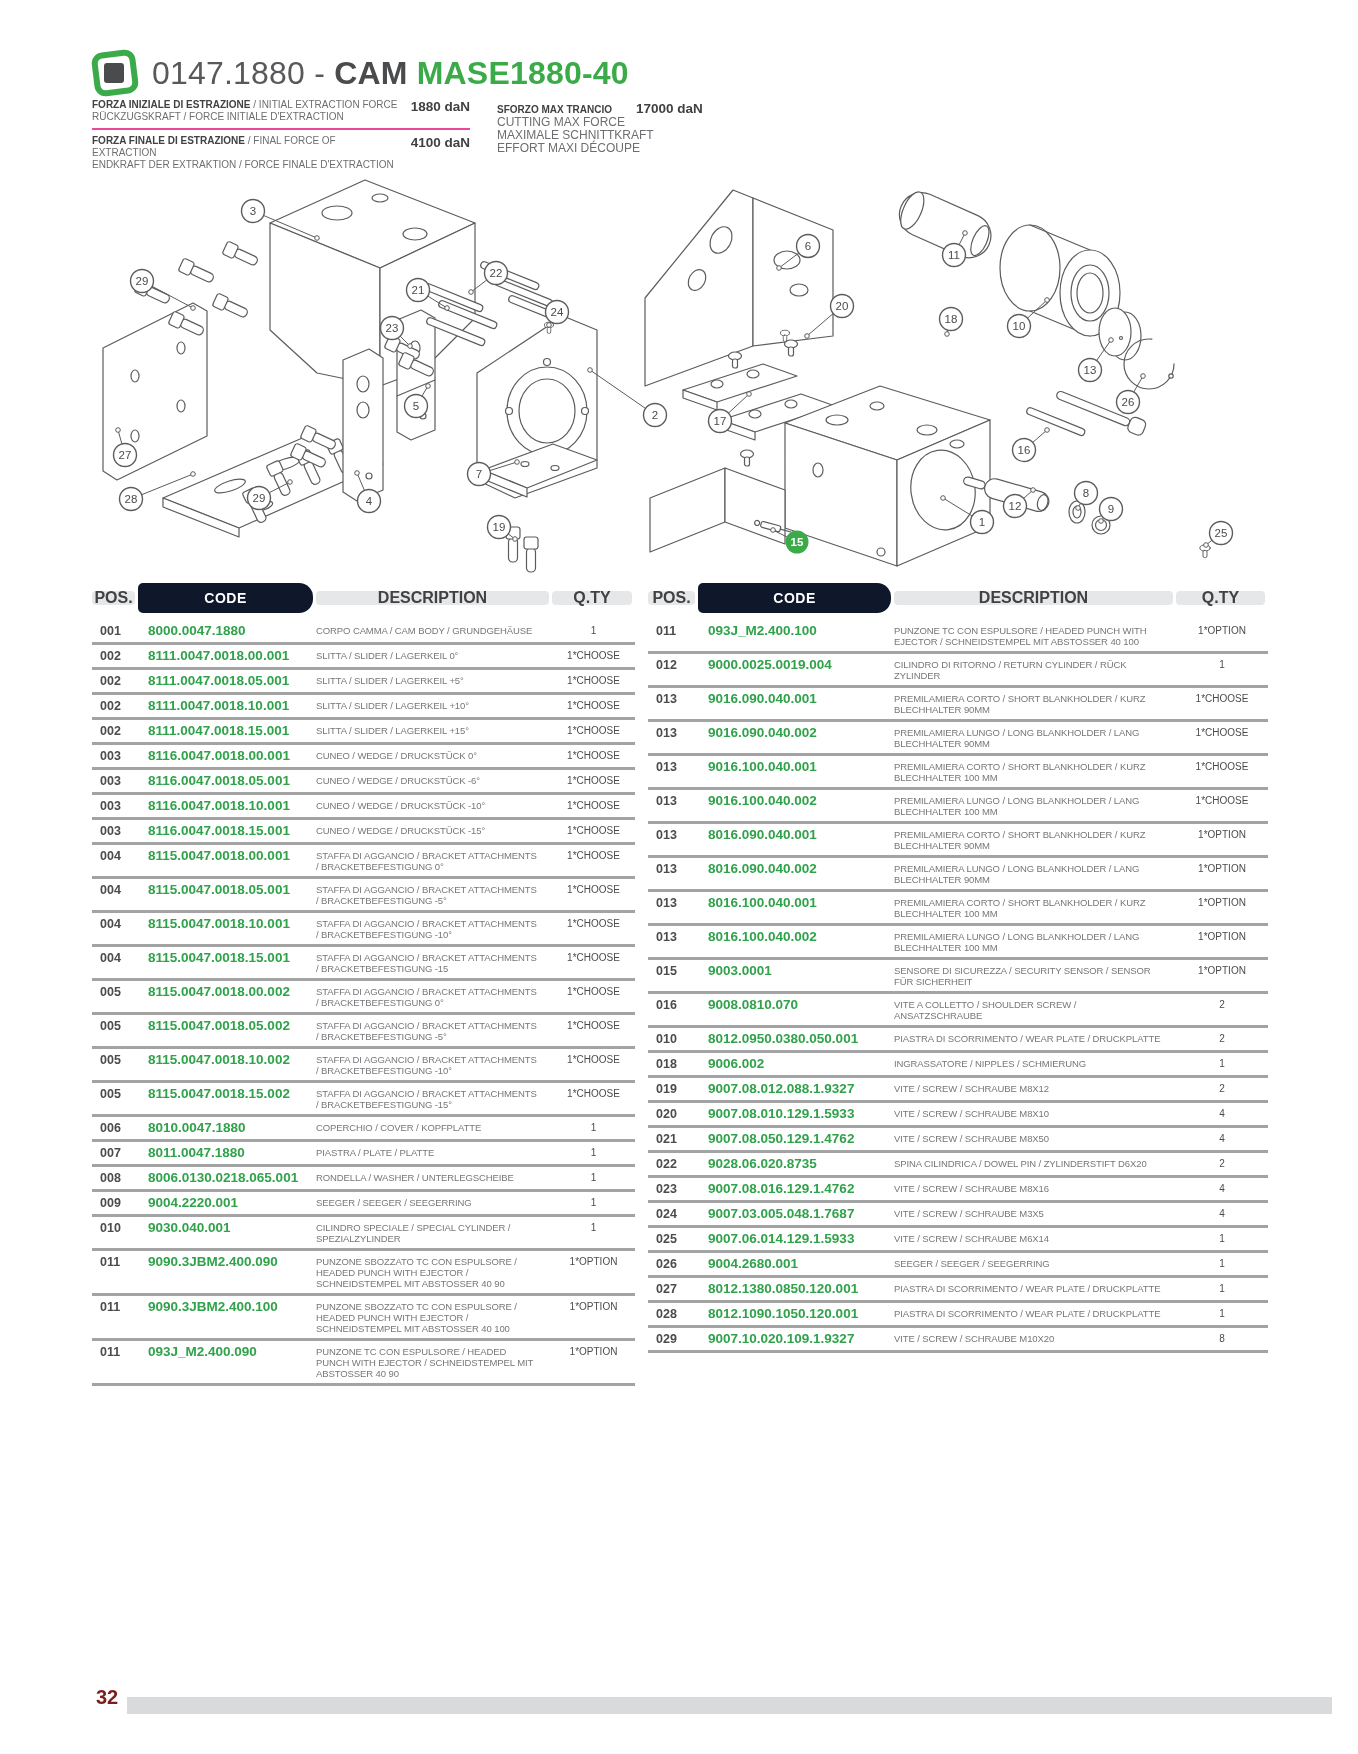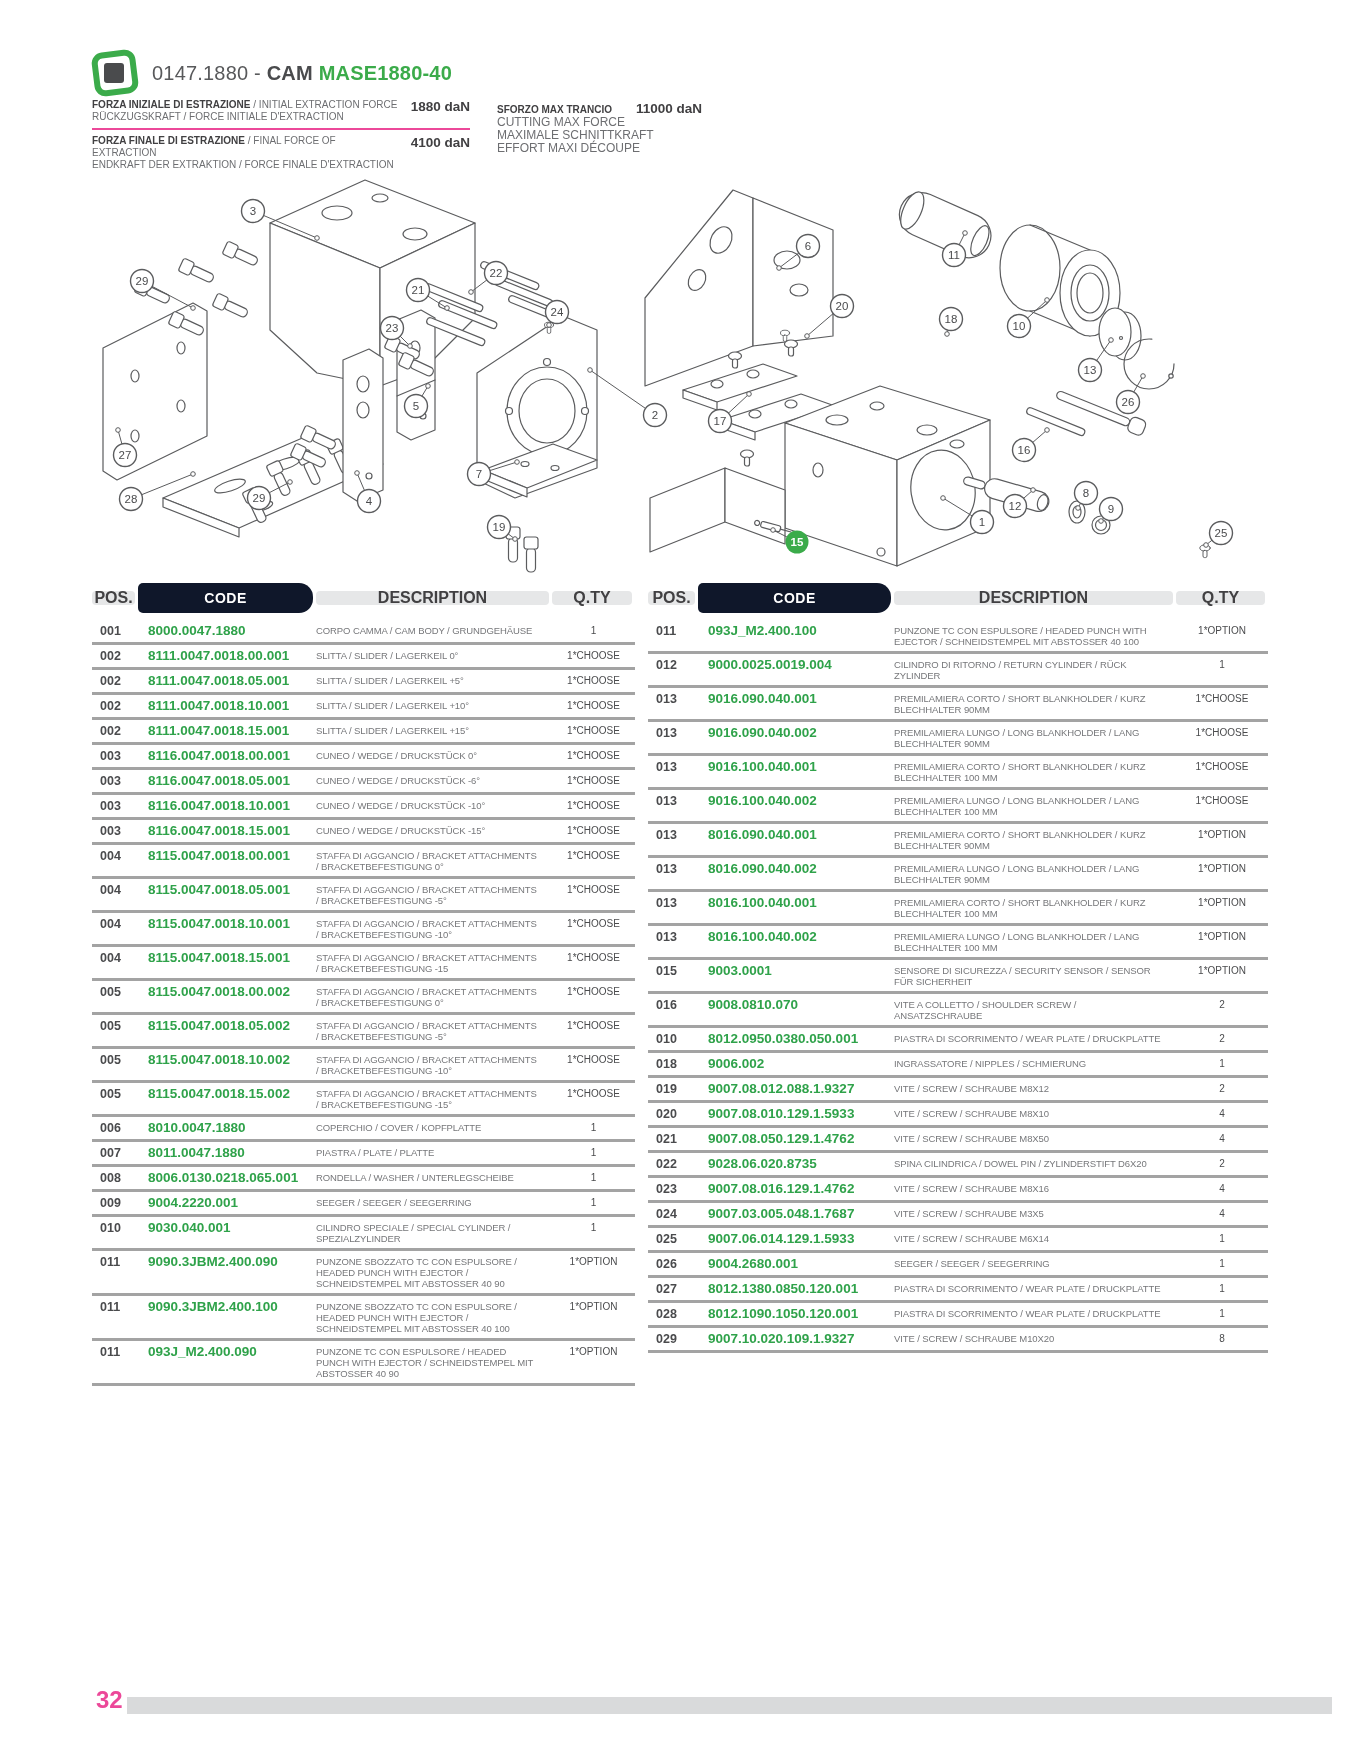--- a/index.html
+++ b/index.html
@@ -3,21 +3,21 @@
 <meta charset="utf-8">
 <style>
   html,body{margin:0;padding:0;background:#fff;}
   body{width:1358px;height:1754px;position:relative;font-family:"Liberation Sans",sans-serif;color:#414042;overflow:hidden;}
 
   
   .hdr{position:absolute;left:92px;top:50px;display:flex;align-items:center;gap:14px;}
   .logo{position:relative;width:46px;height:46px;flex:0 0 auto;}
   .logo-frame{position:absolute;inset:1px;border:6px solid #3BAB4A;border-radius:11px;transform:rotate(-7deg);}
   .logo-core{position:absolute;left:12px;top:13px;width:20px;height:20px;background:#4a4b4d;border-radius:3px;}
-  .title{font-size:20px;letter-spacing:.2px;color:#6d6e71;white-space:nowrap;}
+  .title{font-size:32px;letter-spacing:.2px;color:#6d6e71;white-space:nowrap;}
   .title .t-code{font-weight:400;color:#58595b;}
   .title .t-cam{font-weight:700;color:#4a4b4d;}
   .title .t-name{font-weight:700;color:#3BAB4A;}
 
   
   .specs-left{position:absolute;left:92px;top:97px;width:378px;}
   .spec-row{display:flex;justify-content:space-between;align-items:flex-start;padding:2px 0 5px;}
   .spec-row.divided{border-bottom:2px solid #ec4899;margin-bottom:3px;}
   .spec-lbl{font-size:10px;line-height:12px;color:#6d6e71;}
   .spec-lbl b{color:#414042;}
@@ -42,21 +42,21 @@
   .hcell{background:#e6e7e8;height:14px;display:flex;align-items:center;justify-content:center;
          font-size:16px;font-weight:700;color:#414042;border-radius:4px;margin-right:3px;}
   .hcell.pill{background:#0f172a;color:#fff;height:30px;border-radius:5px 14px 14px 5px;font-size:14px;letter-spacing:.5px;}
   .prow{border-bottom:3px solid #a3a3a3;padding:3px 0 4px;align-items:start;}
   .c-pos{font-size:12.5px;font-weight:700;color:#4a4b4d;padding-left:8px;padding-top:1px;}
   .c-code{font-size:13.5px;font-weight:700;color:#2FA24A;padding-left:10px;}
   .c-desc{font-size:9.5px;line-height:11px;color:#76777a;padding-right:14px;padding-top:2px;letter-spacing:-0.1px;}
   .c-qty{font-size:10px;color:#4a4b4d;text-align:center;padding-top:2px;font-weight:400;}
 
   
-  .page-num{position:absolute;left:96px;top:1686px;font-size:24px;font-weight:700;color:#ec4899;}
+  .page-num{position:absolute;left:96px;top:1686px;font-size:20px;font-weight:700;color:#7f1d1d;}
   .footer-bar{position:absolute;left:127px;top:1697px;width:1205px;height:17px;background:#d9dadb;}
 </style>
 </head>
 <body>
 
 <div class="hdr">
   <div class="logo">
     <div class="logo-frame"></div>
       <div class="logo-core"></div>
   </div>
@@ -76,21 +76,21 @@
       <b>FORZA FINALE DI ESTRAZIONE</b><span> / FINAL FORCE OF EXTRACTION</span><br>
       <span>ENDKRAFT DER EXTRAKTION / FORCE FINALE D'EXTRACTION</span>
     </div>
     <div class="spec-val">4100 daN</div>
   </div>
 </div>
 
 <div class="specs-right">
   <div class="row1">
     <span class="sr-title">SFORZO MAX TRANCIO</span>
-    <span class="sr-val">11000 daN</span>
+    <span class="sr-val">17000 daN</span>
   </div>
   <div class="sr-line">CUTTING MAX FORCE</div>
   <div class="sr-line">MAXIMALE SCHNITTKRAFT</div>
   <div class="sr-line">EFFORT MAXI DÉCOUPE</div>
 </div>
 
 <svg id="diagram-svg" width="1190" height="410" viewBox="0 0 1190 410">
   <defs>
     <g id="bolt">
         <rect x="0" y="-4.5" width="24" height="9" rx="4"></rect>

